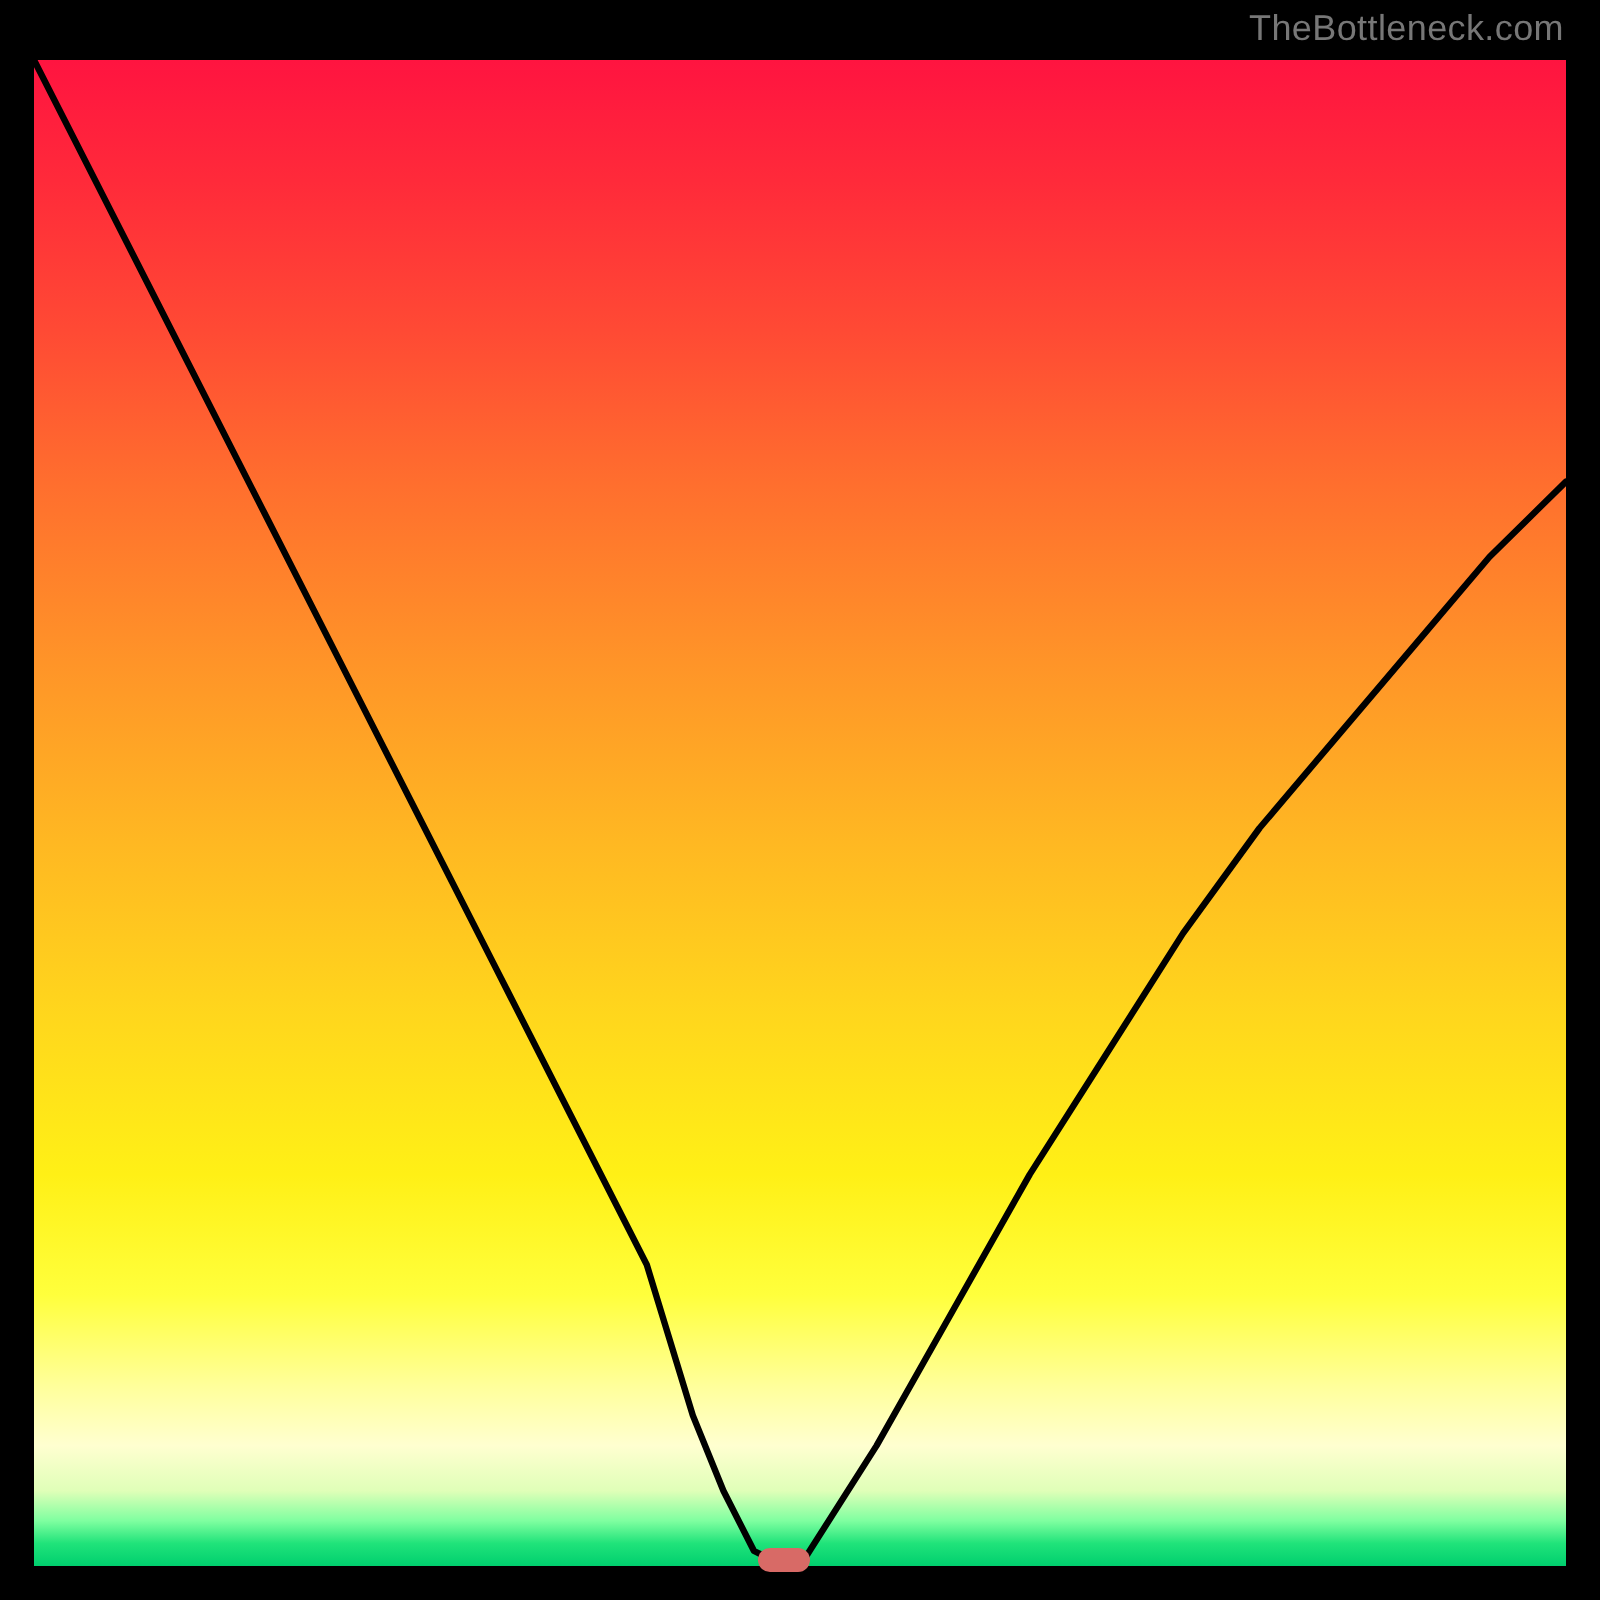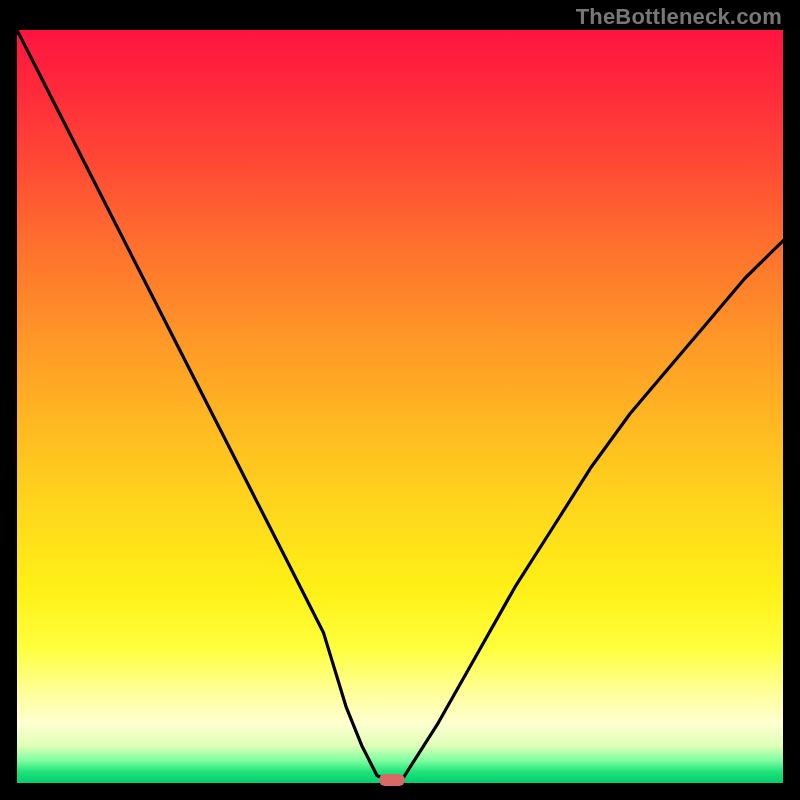--- a/index.html
+++ b/index.html
@@ -43,22 +43,22 @@
         #7fffa0 97%,
         #20e37a 98.5%,
         #00cf6e 100%
       );
   }
   .watermark {
     position: absolute;
     top: 4px;
     right: 18px;
     color: #777777;
-    font-size: 22px;
-    font-weight: 700;
+    font-size: 18px;
+    font-weight: 400;
     letter-spacing: 0.2px;
     user-select: none;
   }
   svg.curve {
     position: absolute;
     left: 0;
     top: 0;
     width: 766px;
     height: 753px;
     overflow: visible;

